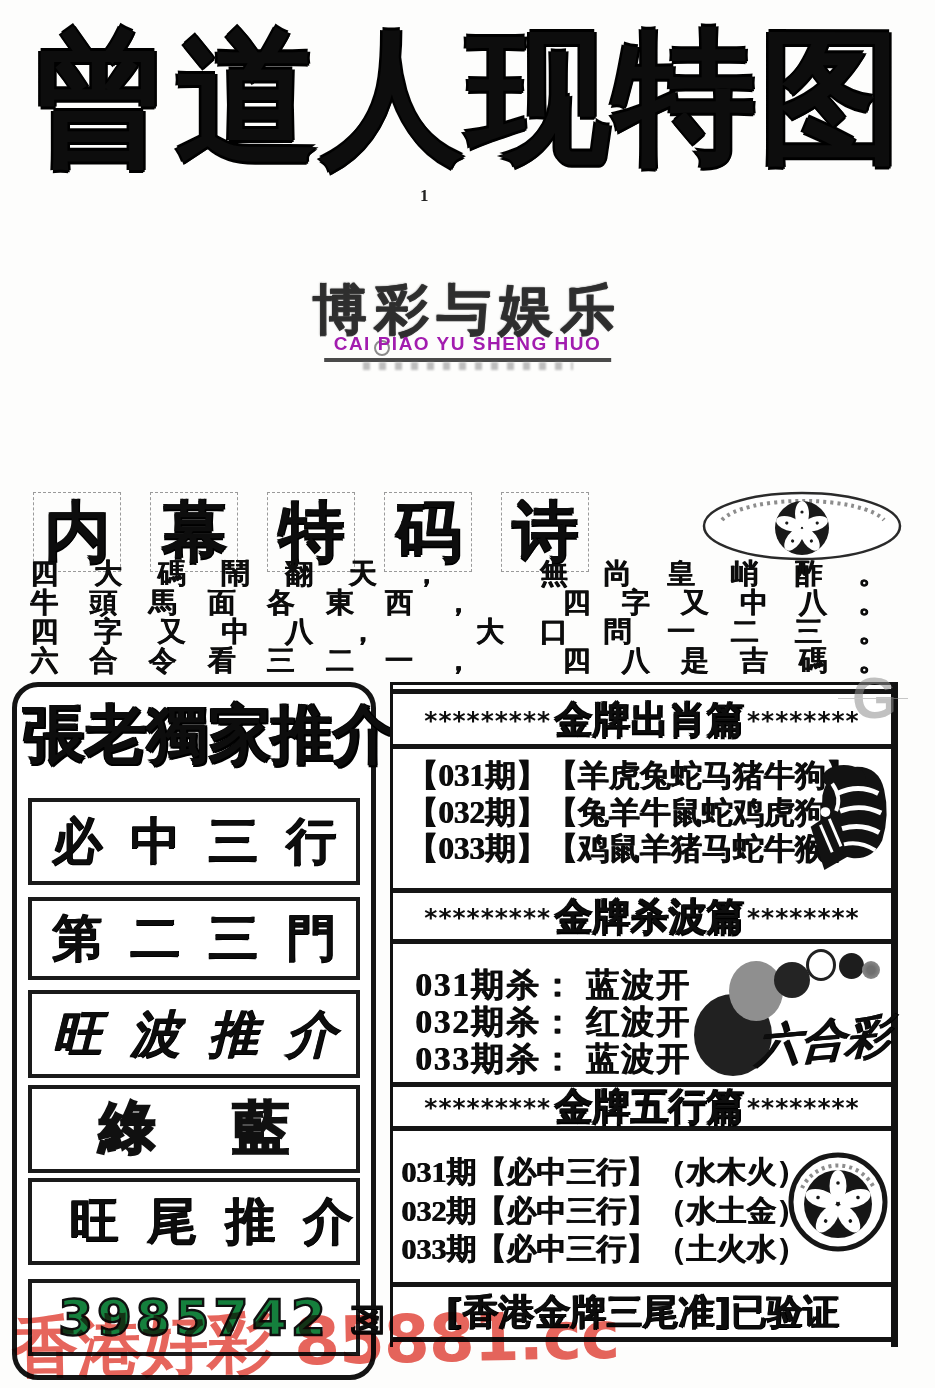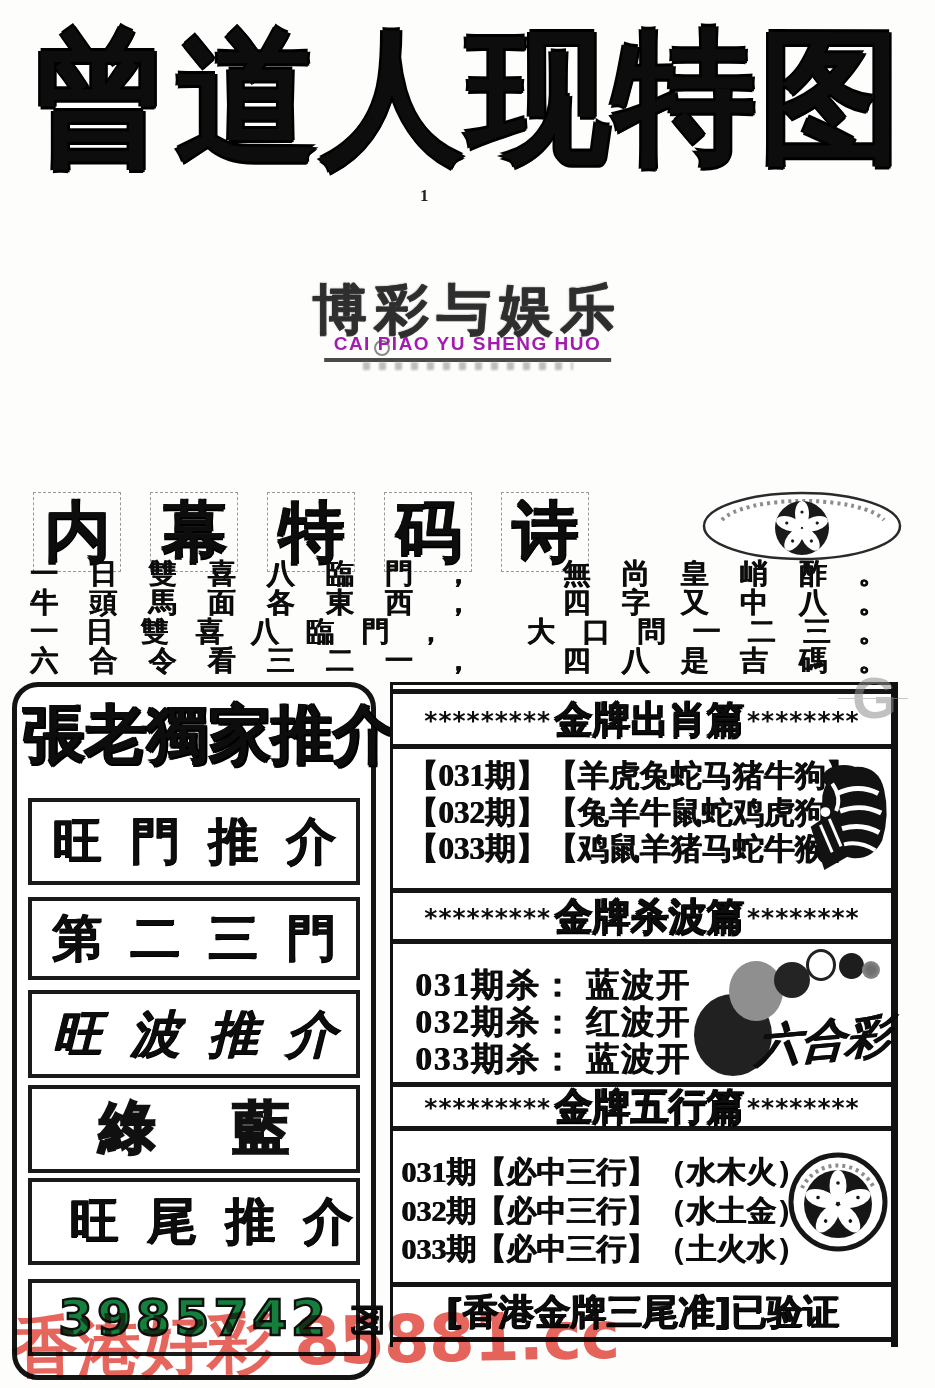--- a/index.html
+++ b/index.html
@@ -180,31 +180,31 @@
           <circle cx="102" cy="22" r="1.6" fill="#1a1a1a"></circle>
         </g>
       <g transform="rotate(288,102,38)">
           <ellipse cx="102" cy="24" rx="7" ry="13"></ellipse>
           <circle cx="102" cy="22" r="1.6" fill="#1a1a1a"></circle>
         </g>
     </g>
   </svg>
 
   <div class="poem">
-    <div class="pline">一日雙喜八臨門，　無尚皇峭酢。</div>
+    <div class="pline">四大碼鬧翻天，　無尚皇峭酢。</div>
     <div class="pline">牛頭馬面各東西，　四字又中八。</div>
-    <div class="pline">一日雙喜八臨門，　大口問一二三。</div>
+    <div class="pline">四字又中八，　大口問一二三。</div>
     <div class="pline">六合令看三二一，　四八是吉碼。</div>
   </div>
 
   <div class="lpanel">
     <div class="lpanel-title">張老獨家推介</div>
 
     <div class="lbox" style="top:111px; height:87px;">
-      <span class="lbl">旺門推介</span>
+      <span class="lbl">必中三行</span>
     </div>
     <div class="lbox" style="top:210px; height:83px;">
       <span class="lbl">第二三門</span>
     </div>
     <div class="lbox" style="top:303px; height:88px;font-style:italic;">
       <span class="lbl">旺波推介</span>
     </div>
     <div class="lbox" style="top:398px; height:88px;">
       <span class="lbl-outline">綠藍</span>
     </div>

